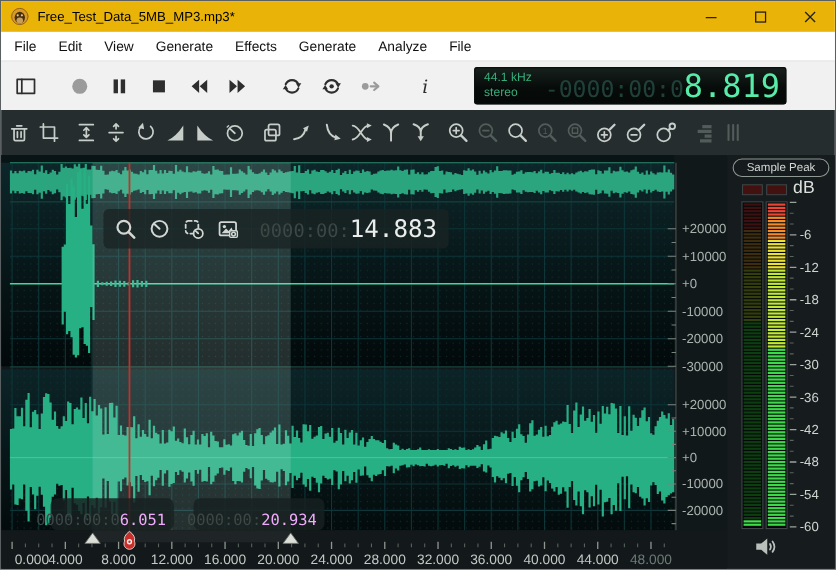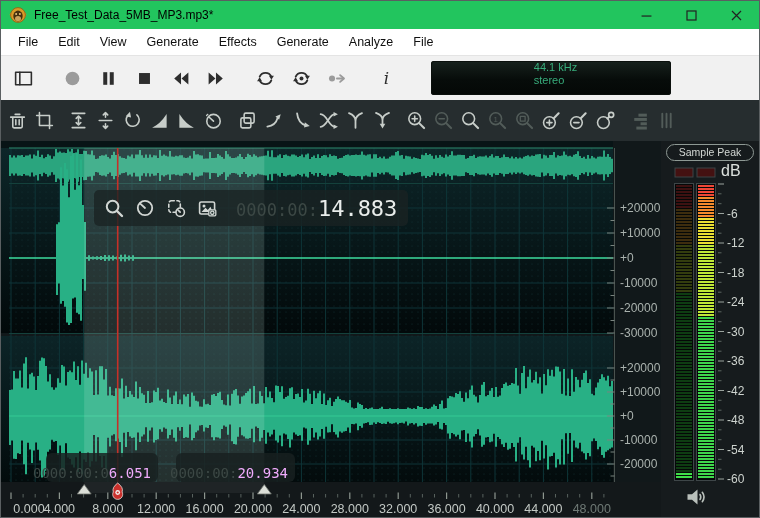--- a/index.html
+++ b/index.html
@@ -1,37 +1,37 @@
 <!DOCTYPE html>
 <html><head>
 <meta charset="utf-8">
 <style>
   html,body{margin:0;padding:0;background:#4a4a4a;}
   .window{width:760px;height:518px;position:relative;font-family:"Liberation Sans",sans-serif;
     background:#ffffff;overflow:hidden;box-sizing:border-box;border:1px solid #5a5f61;}
   
-  .titlebar{height:28px;display:flex;align-items:center;background:#22c55e;}
+  .titlebar{height:28px;display:flex;align-items:center;background:#eab308;}
   .app-icon{width:18px;height:18px;margin:0 7px 0 8px;flex:0 0 auto;}
   .title-text{font-size:12px;color:#000;}
   .win-btns{margin-left:auto;display:flex;height:100%;}
   .win-btn{width:45px;height:100%;display:flex;align-items:center;justify-content:center;}
   .win-btn svg{width:11px;height:11px;}
   
-  .menubar{height:26px;display:flex;align-items:center;background:#fff;padding-left:7px;}
+  .menubar{height:26px;display:flex;align-items:center;background:#fff;padding-left:2px;}
   .menu-item{padding:4px 10px;font-size:12.5px;color:#101010;}
   
   .toolbar1{height:45px;background:#f1f1f1;border-top:1px solid #e4e4e4;position:relative;
     display:flex;align-items:center;box-sizing:border-box;}
   .tb-group{display:flex;align-items:center;gap:15px;margin-left:28px;}
   .tb-group:first-child{margin-left:12px;}
   .tb-icon{width:21px;height:21px;color:#2e2e2e;}
   .tb-icon.disabled{color:#9b9b9b;}
-  .display-panel{position:absolute;left:430px;top:5px;width:240px;height:34px;border-radius:3px;
+  .display-panel{position:absolute;left:430px;top:5px;width:284px;height:34px;border-radius:3px;
     background:linear-gradient(#17211d 0%,#070c0a 55%,#040806 100%);
-    box-shadow:inset 0 0 0 1px #0b100d;display:flex;align-items:center;flex-direction:column;}
+    box-shadow:inset 0 0 0 1px #0b100d;display:flex;align-items:center;}
   .disp-left{margin-left:9px;font-size:11px;line-height:1.2;color:#38ad7c;}
   .disp-time{margin-left:auto;margin-right:6px;display:flex;align-items:baseline;
     font-family:"DejaVu Sans Mono",monospace;white-space:pre;}
   .seg-dim{font-size:21px;color:#20413a;}
   .seg-lit{font-size:29px;color:#58eca9;}
   
   .toolbar2{height:41px;background:#262d2f;display:flex;align-items:center;}
   .tb2-group{display:flex;align-items:center;gap:6px;margin-left:13px;}
   .tb2-group:first-child{margin-left:6px;}
   .tb2-icon{width:21px;height:21px;color:#c7cdc9;}
@@ -158,20 +158,23 @@
       </div>
       <div class="tb-group">
         <span class="tb-icon"><svg viewBox="0 0 20 20" width="100%" height="100%" fill="none" stroke="currentColor" stroke-width="1.5" stroke-linecap="round" stroke-linejoin="round">
             <text x="10" y="15.5" font-family="DejaVu Serif, serif" font-size="16" font-style="italic" fill="currentColor" stroke="none" text-anchor="middle">i</text>
           </svg></span>
       </div>
       <div class="display-panel">
       <div class="disp-left">
         <div>44.1 kHz</div>
         <div>stereo</div>
+      </div>
+      <div class="disp-time">
+        <span class="seg-dim">-0000:00:0</span><span class="seg-lit">8.819</span>
       </div>
     </div>
     </div>
 
   <div class="toolbar2" id="toolbar2">
       <div class="tb2-group">
         <span class="tb2-icon"><svg viewBox="0 0 20 20" width="100%" height="100%" fill="none" stroke="currentColor" stroke-width="1.5" stroke-linecap="round" stroke-linejoin="round">
             <path d="M5.5,6.8 V15.8 a1.2,1.2 0 0 0 1.2,1.2 h6.6 a1.2,1.2 0 0 0 1.2,-1.2 V6.8 M3.5,6.8 H16.5 M7.8,4.2 h4.4 M8.4,9.3 v4.8 M11.6,9.3 v4.8"></path>
           </svg></span>
         <span class="tb2-icon"><svg viewBox="0 0 20 20" width="100%" height="100%" fill="none" stroke="currentColor" stroke-width="1.5" stroke-linecap="round" stroke-linejoin="round">

